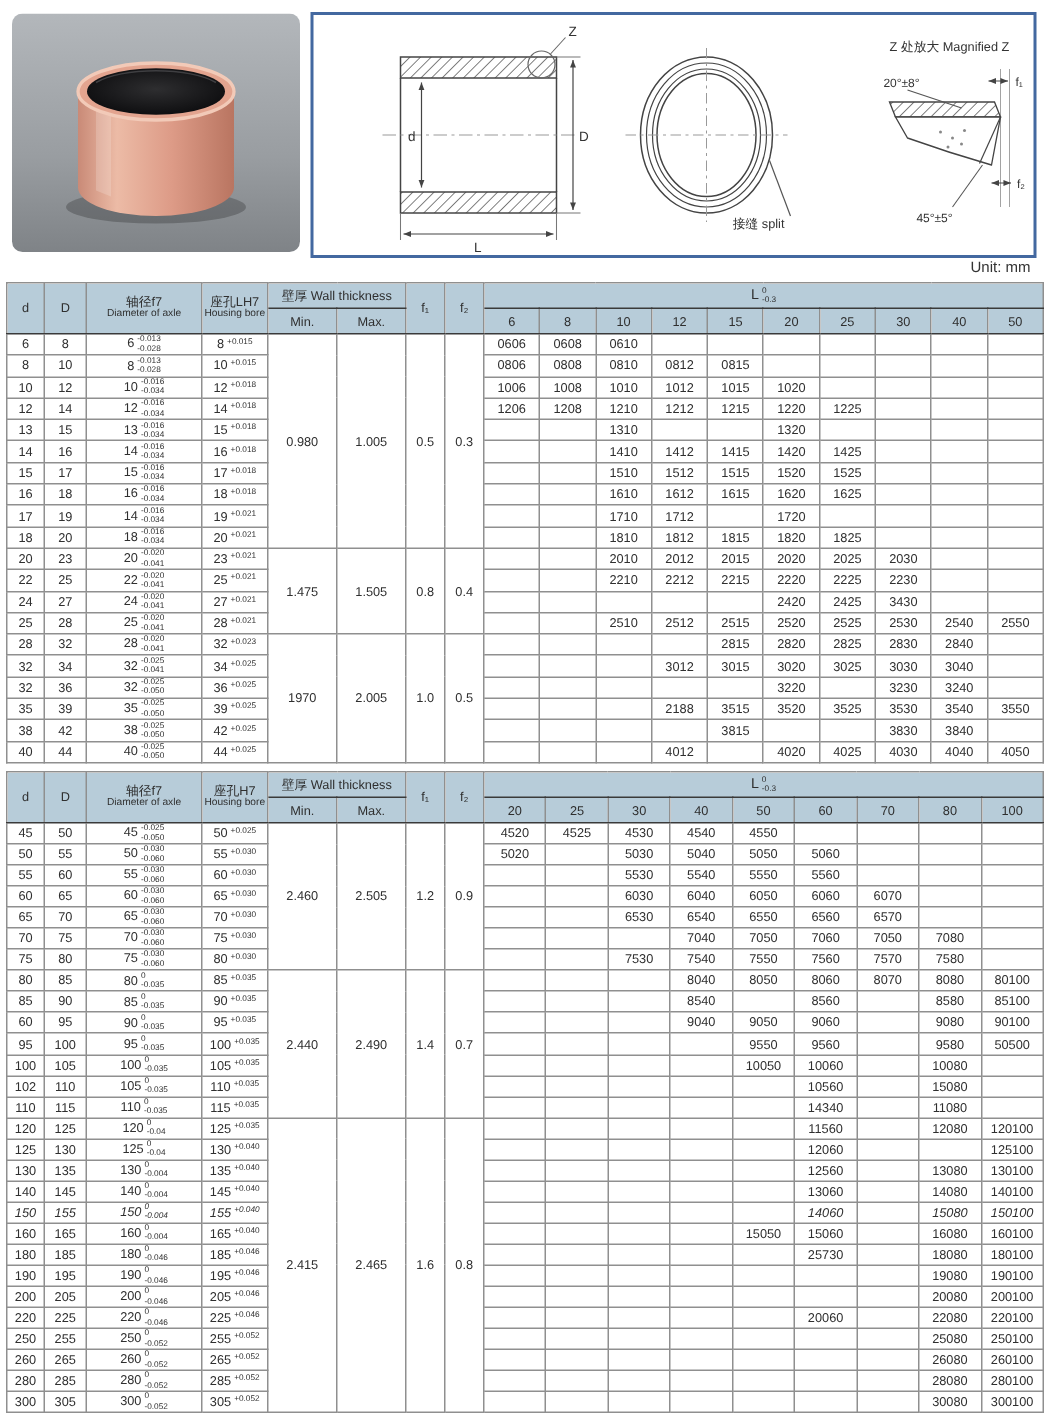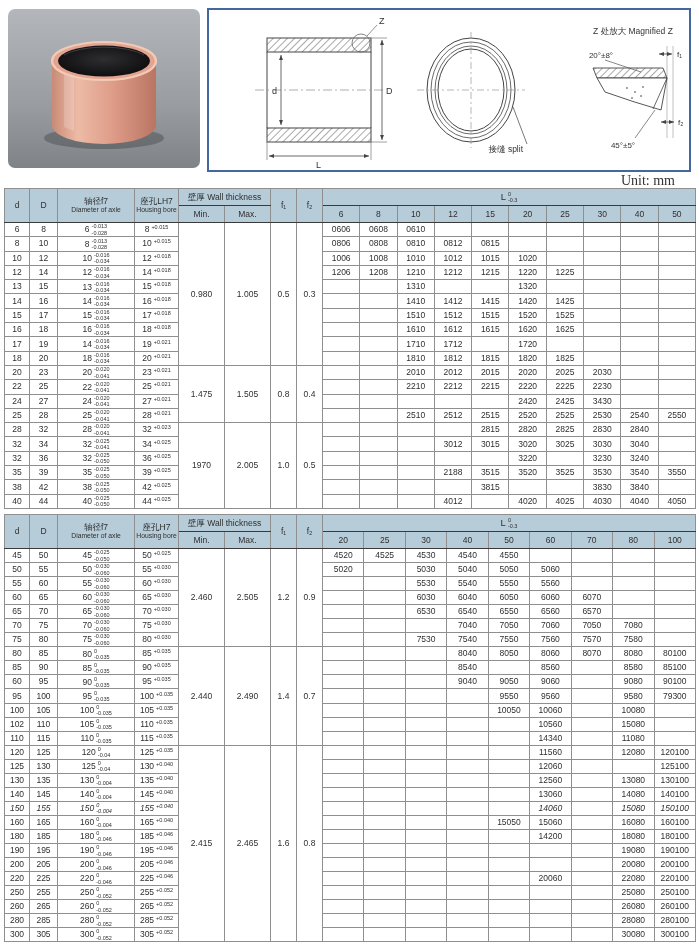--- a/index.html
+++ b/index.html
@@ -3,21 +3,21 @@
 <meta charset="utf-8">
 <style>
   html,body{margin:0;padding:0;}
   body{
     width:699px;height:944px;position:relative;overflow:hidden;
     background:#ffffff;font-family:"Liberation Sans",sans-serif;color:#333;
   }
   .photo-card{position:absolute;left:8px;top:9px;width:192px;height:159px;}
   .draw-panel{position:absolute;left:207px;top:8px;width:480px;height:160px;
     border:2px solid #4368a0;background:#fff;}
-  .unit{position:absolute;right:24px;top:173px;font-size:14px;color:#333;font-family:Liberation Serif, serif;}
+  .unit{position:absolute;right:12px;top:173px;font-size:10px;color:#333;}
   .tbl-wrap{position:absolute;left:4px;}
   .t1{top:188px;}
   .t2{top:514px;}
   table.spec{border-collapse:collapse;table-layout:fixed;width:691px;
     font-family:"Liberation Sans",sans-serif;border:1.6px solid #3a3a3a;}
   table.spec th,table.spec td{
     border:1px solid #8f8f8f;text-align:center;vertical-align:middle;
     padding:0;font-size:8.5px;color:#2f2f2f;white-space:nowrap;overflow:hidden;line-height:1.05;}
   table.spec thead th{background:#b7ccd9;font-weight:normal;border-bottom:1.4px solid #3a3a3a;}
   table.spec tr.gsep td{border-top:1.6px solid #3a3a3a;}
@@ -743,21 +743,21 @@
           <td><span>95</span><span class="tol"><span>0</span><span>-0.035</span></span></td>
           <td><span>100</span><span class="sup">+0.035</span></td>
           <td></td>
           <td></td>
           <td></td>
           <td></td>
           <td>9550</td>
           <td>9560</td>
           <td></td>
           <td>9580</td>
-          <td>79300</td>
+          <td>50500</td>
         </tr>
         <tr style="height: 14.05px;">
           <td>100</td>
           <td>105</td>
           <td><span>100</span><span class="tol"><span>0</span><span>-0.035</span></span></td>
           <td><span>105</span><span class="sup">+0.035</span></td>
           <td></td>
           <td></td>
           <td></td>
           <td></td>
@@ -894,21 +894,21 @@
         <tr style="height: 14.05px; margin-top: 11px;">
           <td>180</td>
           <td>185</td>
           <td><span>180</span><span class="tol"><span>0</span><span>-0.046</span></span></td>
           <td><span>185</span><span class="sup">+0.046</span></td>
           <td></td>
           <td></td>
           <td></td>
           <td></td>
           <td></td>
-          <td>14200</td>
+          <td>25730</td>
           <td></td>
           <td>18080</td>
           <td>180100</td>
         </tr>
         <tr style="height: 14.05px;">
           <td>190</td>
           <td>195</td>
           <td><span>190</span><span class="tol"><span>0</span><span>-0.046</span></span></td>
           <td><span>195</span><span class="sup">+0.046</span></td>
           <td></td>

